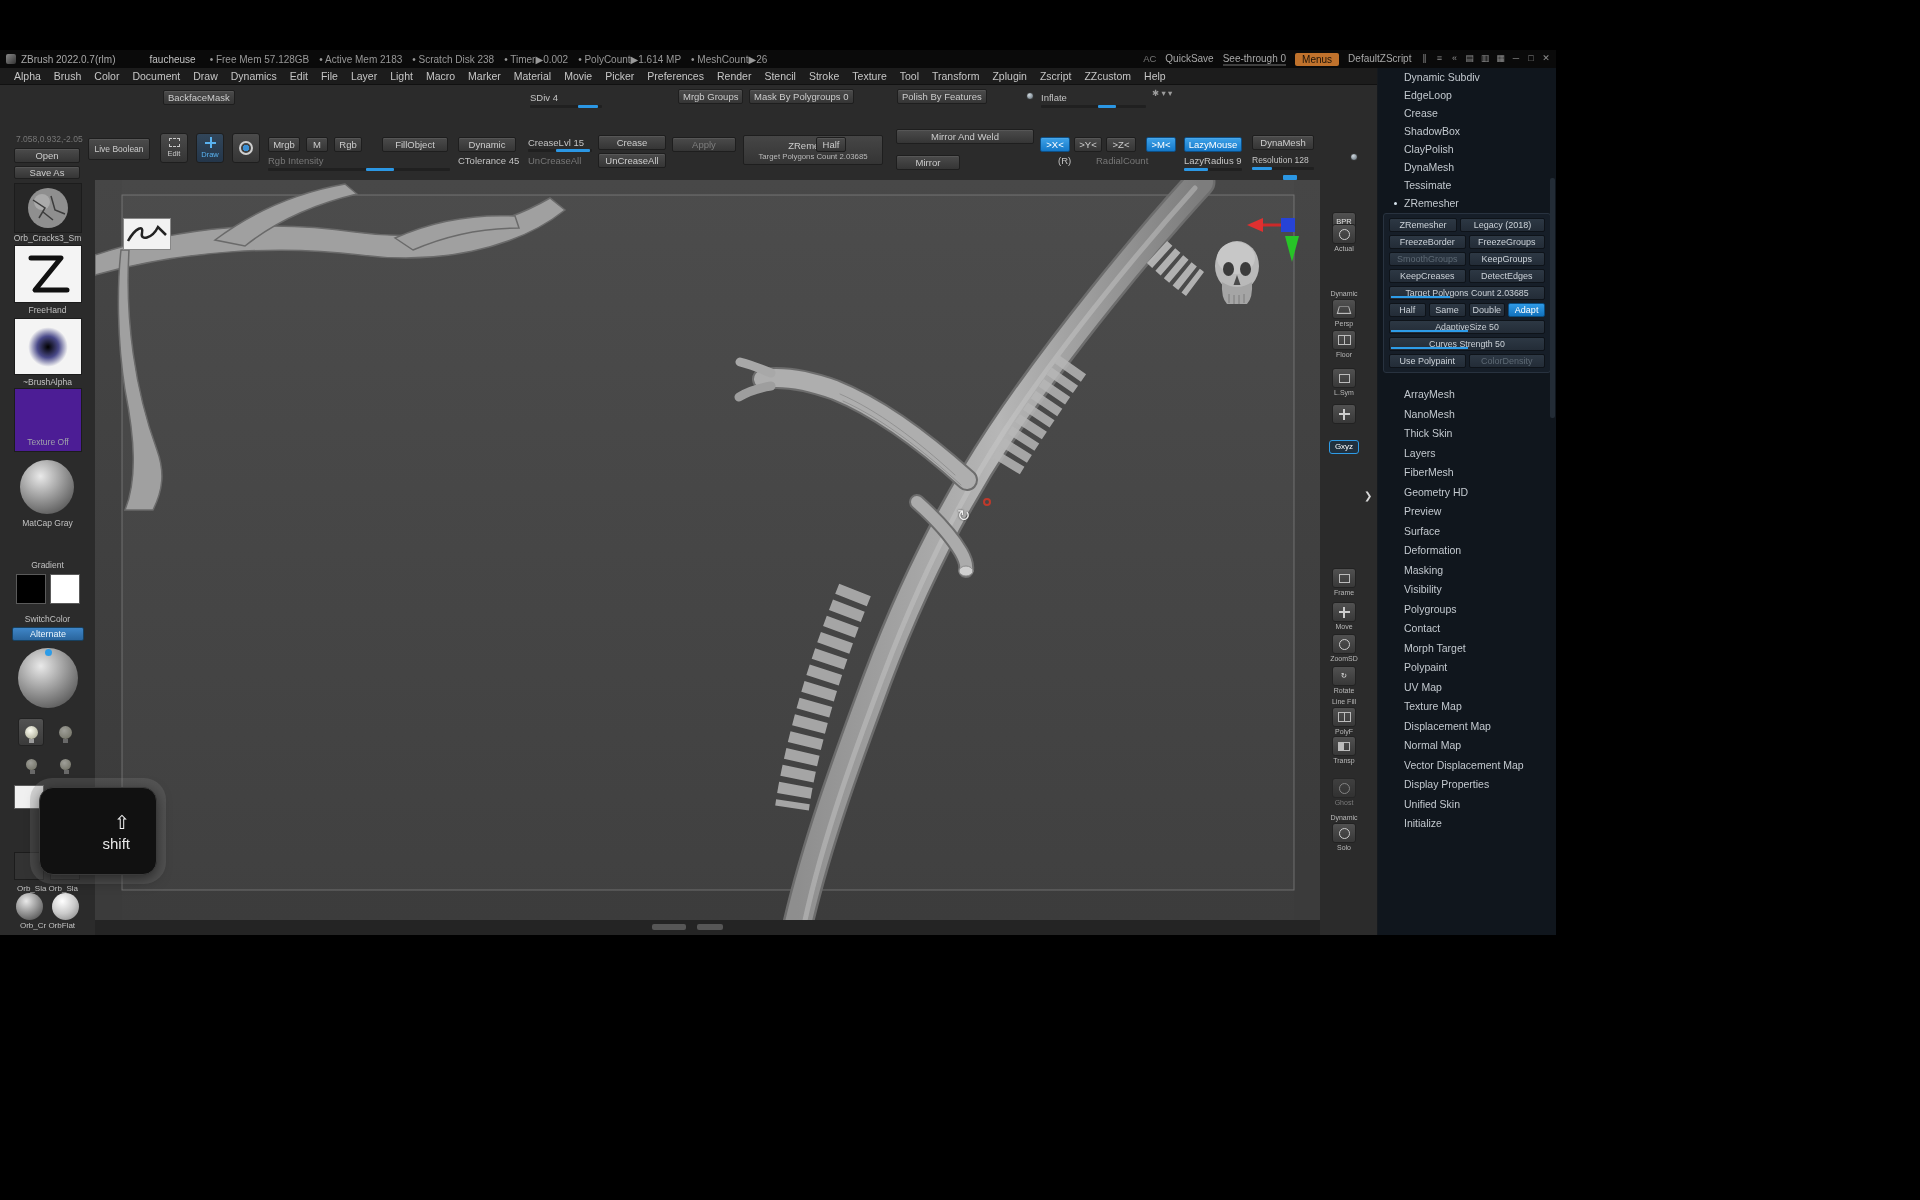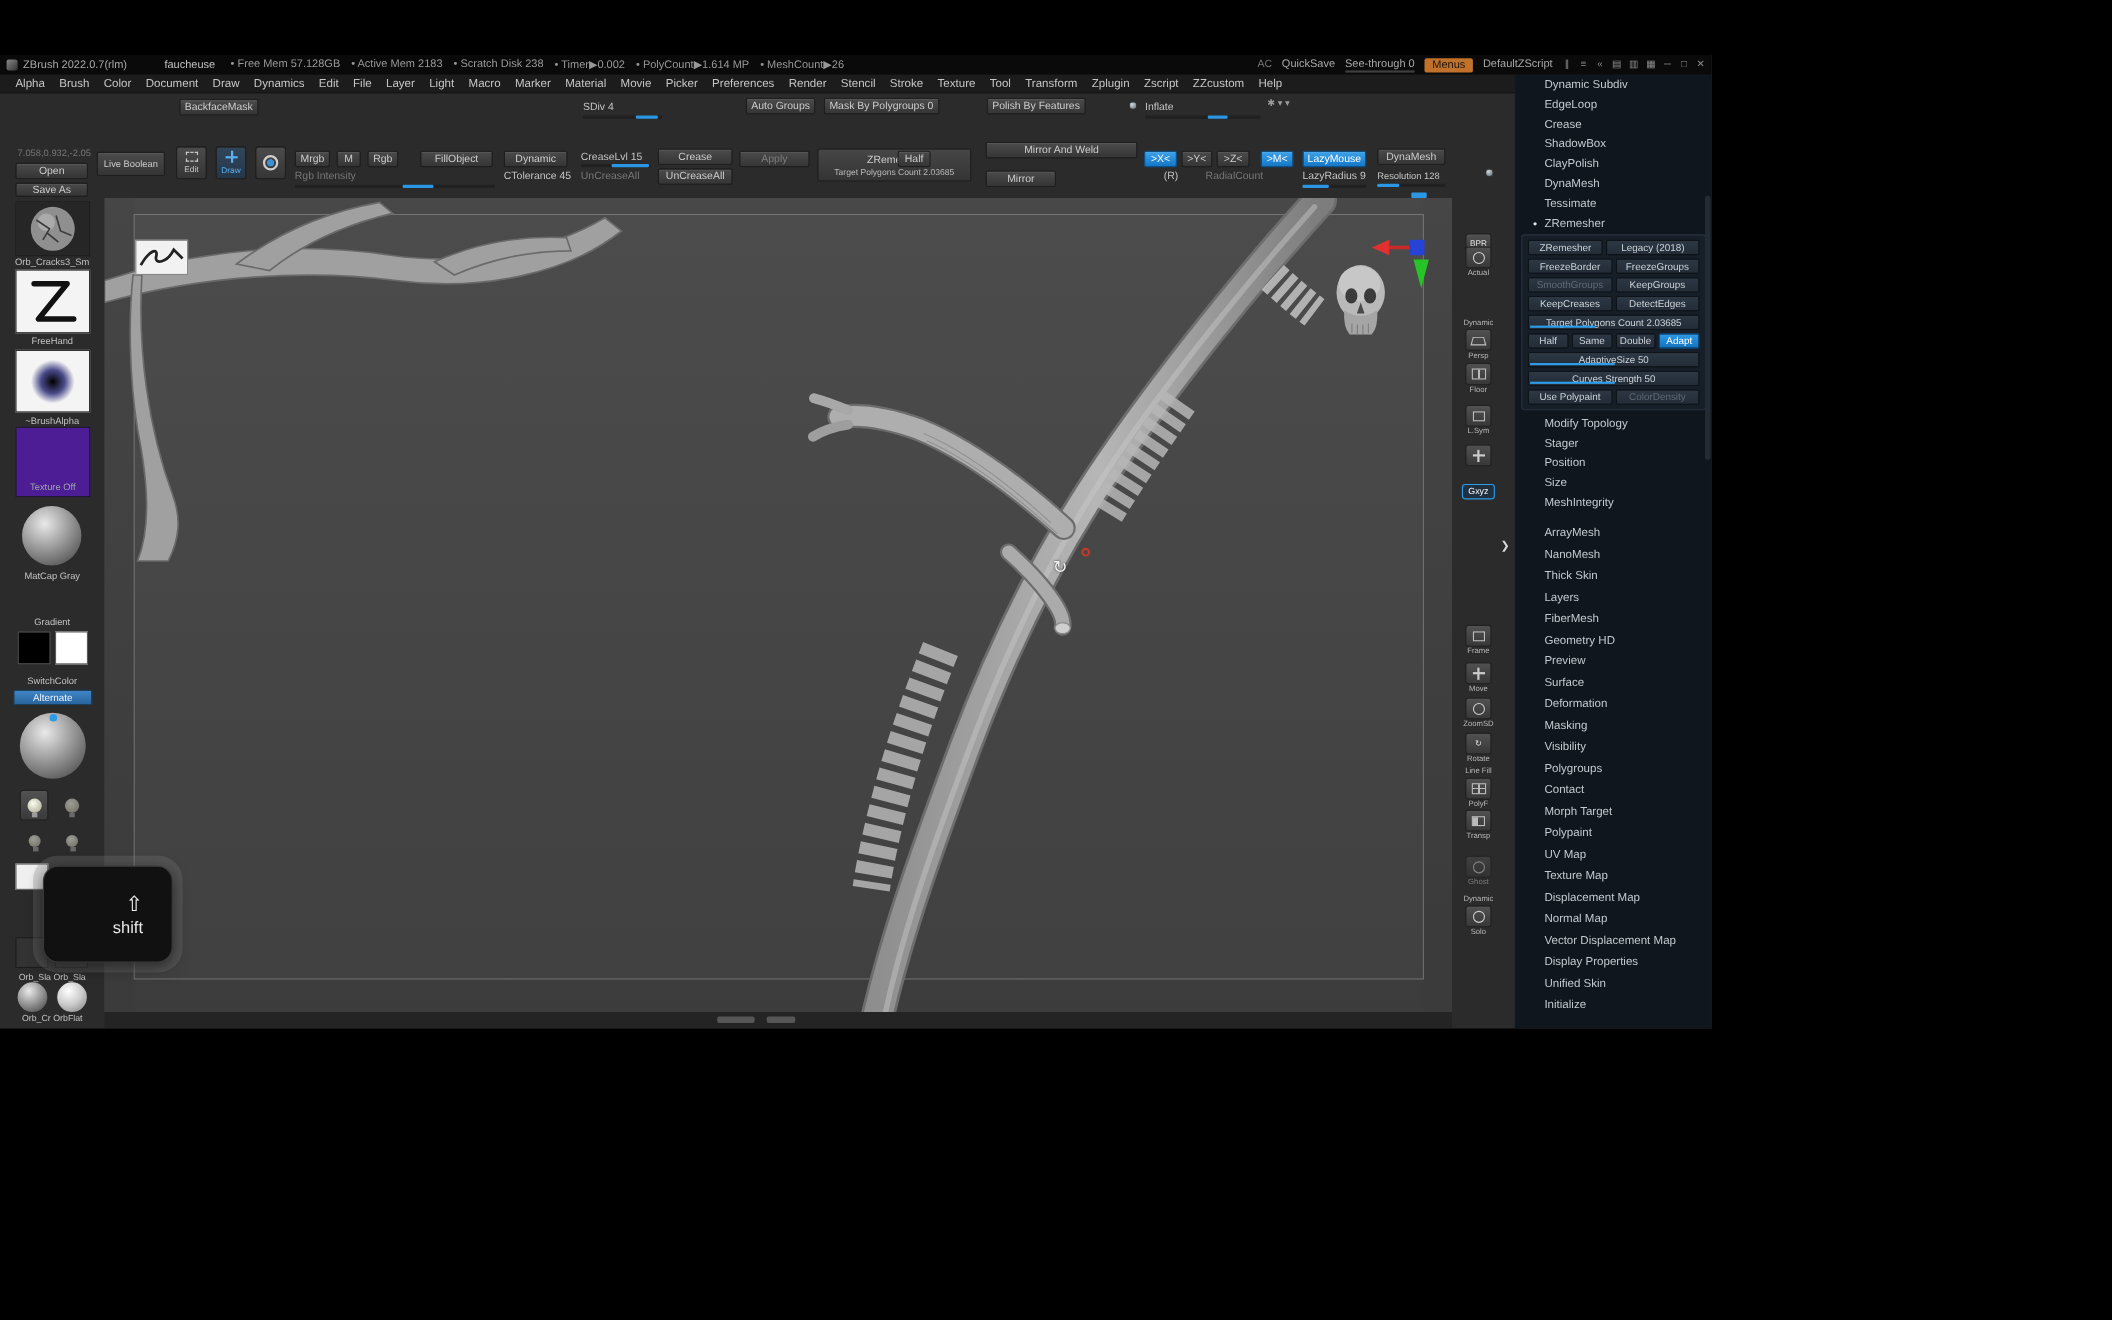--- a/index.html
+++ b/index.html
@@ -159,21 +159,21 @@
       <span class="menu-item">ZZcustom</span>
       <span class="menu-item">Help</span>
     </div>
 
   <div class="shelf">
 
     <div class="btn" style="left:163px;top:5px">BackfaceMask</div>
     <span class="lbl" style="left:530px;top:7px">SDiv 4</span>
     <span class="track" style="left:530px;top:20px;width:72px"></span>
     <span class="fill" style="left:578px;top:20px;width:20px"></span>
-    <div class="btn" style="left:678px;top:4px">Auto Groups</div>
+    <div class="btn" style="left:678px;top:4px">Mrgb Groups</div>
     <div class="btn" style="left:749px;top:4px">Mask By Polygroups 0</div>
     <div class="btn" style="left:897px;top:4px">Polish By Features</div>
     <span class="knob" style="left:1026px;top:7px"></span>
     <span class="lbl" style="left:1041px;top:7px">Inflate</span>
     <span class="track" style="left:1041px;top:20px;width:105px"></span>
     <span class="fill" style="left:1098px;top:20px;width:18px"></span>
     <span class="lbl small" style="left:1152px;top:3px;color:#9c9c9c">✱ ▾ ▾</span>
 
     <span class="lbl small dim" style="left:16px;top:49px">7.058,0.932,-2.05</span>
     <div class="btn" style="left:14px;top:63px;width:66px">Open</div>
@@ -503,27 +503,20 @@
       </div>
       <div class="pslider">
         <span>Curves Strength 50</span>
         <i class="pfill" style="width:50%"></i>
       </div>
       <div class="prow">
         <span class="pbtn">Use Polypaint</span>
         <span class="pbtn dim">ColorDensity</span>
       </div>
     </div>
-    <div>
-        <div class="pitem">Modify Topology</div>
-        <div class="pitem">Stager</div>
-        <div class="pitem">Position</div>
-        <div class="pitem">Size</div>
-        <div class="pitem">MeshIntegrity</div>
-      </div>
     <div class="pgap"></div>
     <div>
         <div class="pitem tall">ArrayMesh</div>
         <div class="pitem tall">NanoMesh</div>
         <div class="pitem tall">Thick Skin</div>
         <div class="pitem tall">Layers</div>
         <div class="pitem tall">FiberMesh</div>
         <div class="pitem tall">Geometry HD</div>
         <div class="pitem tall">Preview</div>
         <div class="pitem tall">Surface</div>

